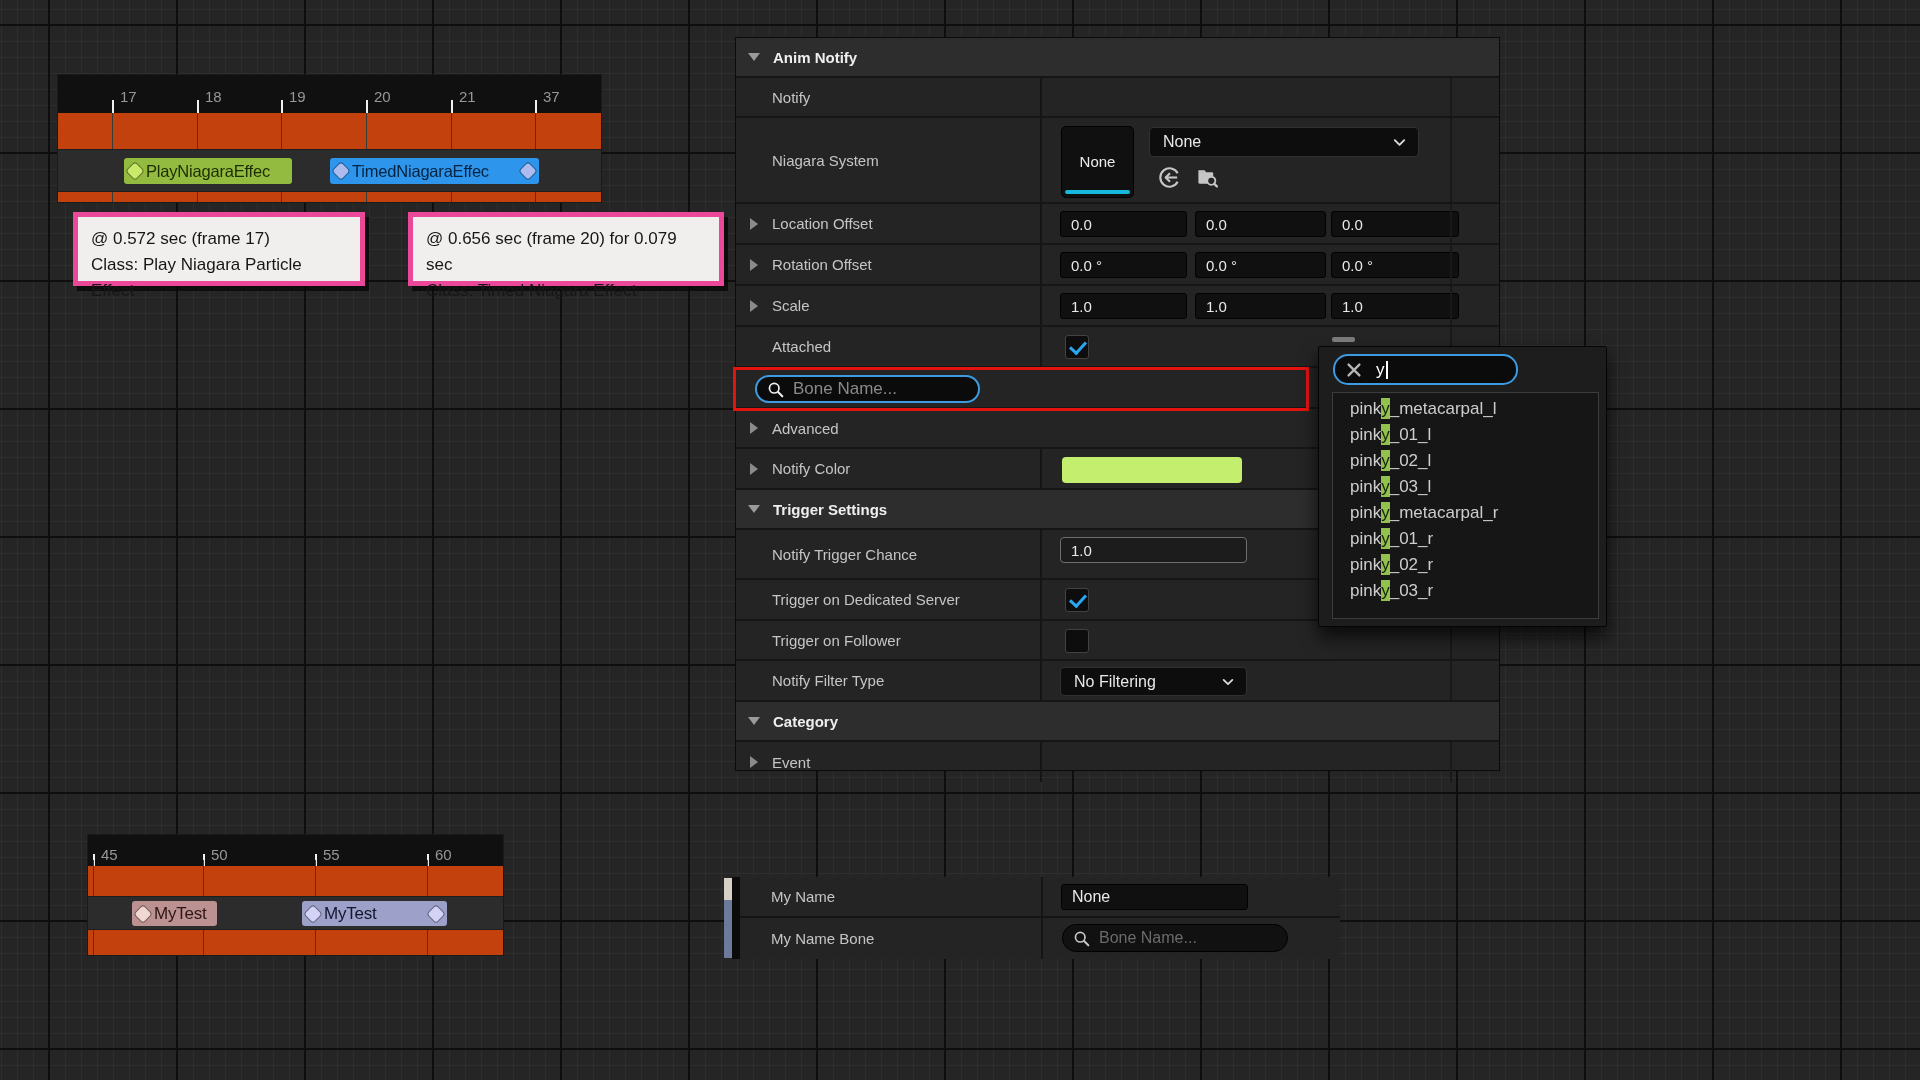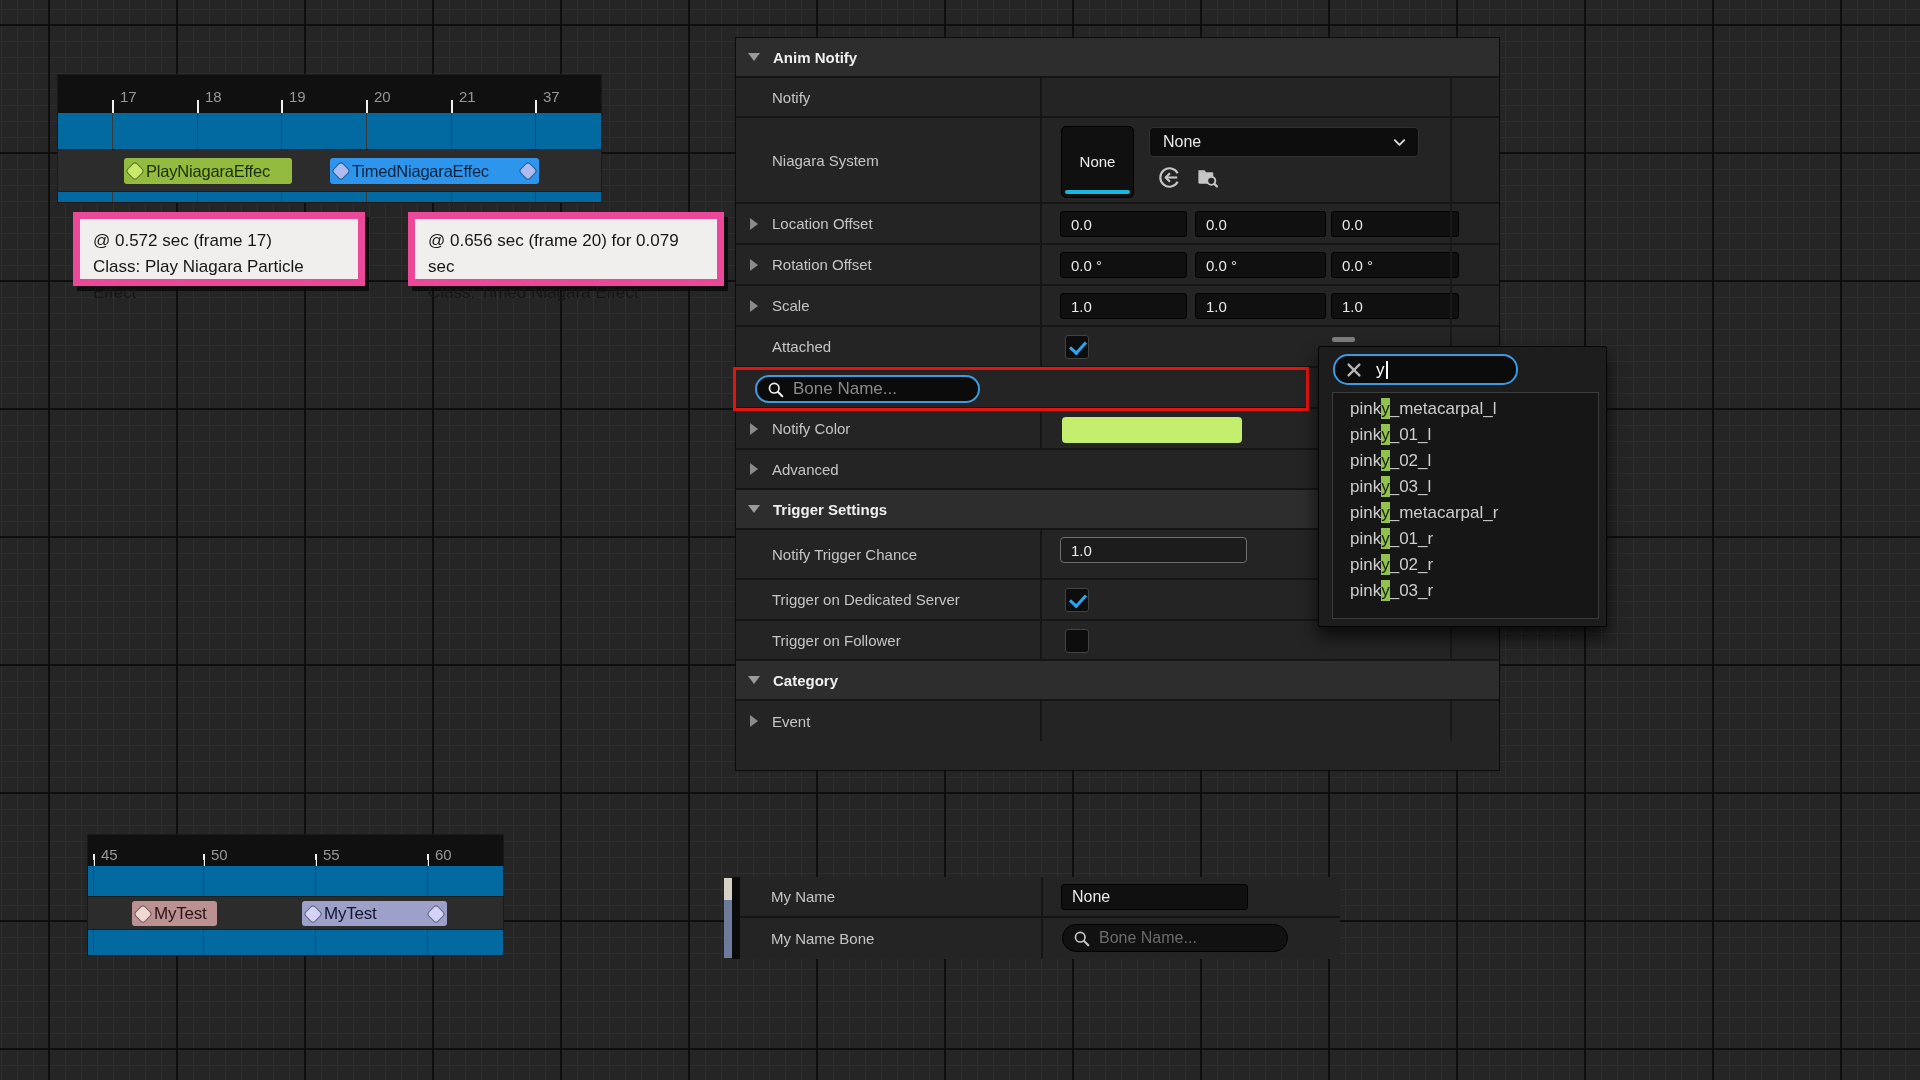--- a/index.html
+++ b/index.html
@@ -12,33 +12,33 @@
       linear-gradient(to right,#0e0e0e 2px,transparent 2px),
       linear-gradient(to bottom,#2e2e2e 1px,transparent 1px),
       linear-gradient(to right,#2e2e2e 1px,transparent 1px);
     background-size:128px 128px,128px 128px,16px 16px,16px 16px;
     background-position:0 24px,48px 0,0 9px,1px 0;
     color:#c5c5c5;
   }
   .abs{position:absolute;}
 
   
-  .timeline{background:#0369a1;box-shadow:0 0 0 1px #1a1a1a;text-decoration:underline;}
+  .timeline{background:#c2410c;box-shadow:0 0 0 1px #1a1a1a;text-decoration:underline;}
   .tl-band{position:absolute;left:0;top:0;right:0;background:#101010;}
   .tl-tick{position:absolute;bottom:0;width:2px;background:#f0f0f0;}
   .tl-ticklabel{position:absolute;font-size:15px;color:#979797;}
   .tl-vline{position:absolute;width:1px;background:#3a3a3a;}
   .tl-notifyband{position:absolute;left:0;right:0;background:#2c2c2c;border-top:1px solid #1e1e1e;border-bottom:1px solid #1e1e1e;}
   .tl-bar{position:absolute;height:26px;border-radius:3px;overflow:hidden;}
   .tl-bar .bar-label{position:absolute;left:22px;top:50%;transform:translateY(-50%);font-size:16.5px;letter-spacing:-0.2px;white-space:nowrap;}
   .diamond{position:absolute;top:50%;width:12px;height:12px;border-radius:2.5px;transform:translateY(-50%) rotate(45deg);box-shadow:0 0 0 1px rgba(0,0,0,0.35);}
   .diamond.dl{left:5px;} .diamond.dr{right:5px;}
 
   
-  .tooltip{background:#f0efed;border:7px solid #ec4899;box-shadow:4px 5px 0 rgba(8,8,8,0.8);color:#161616;font-size:17px;line-height:26px;padding:9px 13px;box-sizing:border-box;}
+  .tooltip{background:#f0efed;border:5px solid #ec4899;box-shadow:4px 5px 0 rgba(8,8,8,0.8);color:#161616;font-size:17px;line-height:26px;padding:9px 13px;box-sizing:border-box;}
 
   
   .panel{background:#242424;border:1px solid #0b0b0b;box-sizing:border-box;display:flex;flex-direction:column;}
   .p-header{background:#2d2d2d;border-bottom:2px solid #151515;display:flex;align-items:center;box-sizing:border-box;flex:none;}
   .p-header .hdr-label{font-weight:bold;font-size:15px;color:#efefef;margin-left:13px;}
   .p-row{display:flex;border-bottom:2px solid #161616;box-sizing:border-box;flex:none;position:relative;}
   .p-row:last-child{border-bottom:none;}
   .cell-label{width:306px;flex:none;border-right:2px solid #151515;position:relative;display:flex;align-items:center;box-sizing:border-box;}
   .cell-label .row-label{position:absolute;left:36px;font-size:15px;color:#c5c5c5;white-space:nowrap;}
   .cell-value{flex:1;position:relative;}
@@ -232,36 +232,36 @@
         <svg class="mag" width="17" height="17" viewBox="0 0 20 20">
             <circle cx="8.5" cy="8.5" r="5.6" fill="none" stroke="#efefef" stroke-width="2"></circle>
             <line x1="13" y1="13" x2="18" y2="18" stroke="#efefef" stroke-width="2.4" stroke-linecap="round"></line>
           </svg>
         <span class="ph">Bone Name...</span>
       </div>
     </div>
     <div class="vline2"></div>
   </div>
 
-  <div class="p-row" style="height:41px;">
-    <div class="cell-label">
-      <span class="tri-right"></span>
-      <span class="row-label">Notify Color</span>
-    </div>
-    <div class="cell-value">
-      <span class="swatch" style="background-color: rgb(195, 238, 110);"></span>
-    </div>
-    <div class="vline2"></div>
-  </div>
-
   <div class="p-row" style="height:40px;">
     <div class="cell-label" style="border-right:none;width:100%;">
       <span class="tri-right"></span>
       <span class="row-label">Advanced</span>
     </div>
+  </div>
+
+  <div class="p-row" style="height:41px;">
+    <div class="cell-label">
+      <span class="tri-right"></span>
+      <span class="row-label">Notify Color</span>
+    </div>
+    <div class="cell-value">
+      <span class="swatch" style="background-color: rgb(195, 238, 110);"></span>
+    </div>
+    <div class="vline2"></div>
   </div>
 
   <div class="p-header" style="height:40px;">
     <span class="tri-down"></span>
     <span class="hdr-label">Trigger Settings</span>
   </div>
 
   <div class="p-row" style="height:50px;">
     <div class="cell-label">
         <span class="row-label">Notify Trigger Chance</span>
@@ -285,20 +285,34 @@
   <div class="p-row" style="height:40px;">
     <div class="cell-label">
         <span class="row-label">Trigger on Follower</span>
       </div>
     <div class="cell-value">
       <span class="checkbox"></span>
     </div>
     <div class="vline2"></div>
   </div>
 
+  <div class="p-row" style="height:41px;">
+    <div class="cell-label">
+        <span class="row-label">Notify Filter Type</span>
+      </div>
+    <div class="cell-value">
+      <div class="dropdown" style="left:18px;top:6px;width:187px;height:29px;">
+        <span class="dd-label">No Filtering</span>
+        <svg width="14" height="14" viewBox="0 0 16 16">
+            <path d="M3 5.5 L8 10.5 L13 5.5" fill="none" stroke="#dcdcdc" stroke-width="2" stroke-linecap="round" stroke-linejoin="round"></path>
+          </svg>
+      </div>
+    </div>
+    <div class="vline2"></div>
+  </div>
 
   <div class="p-header" style="height:40px;">
     <span class="tri-down"></span>
     <span class="hdr-label">Category</span>
   </div>
 
   <div class="p-row" style="height:40px;border-bottom:none;">
     <div class="cell-label">
       <span class="tri-right"></span>
       <span class="row-label">Event</span>

